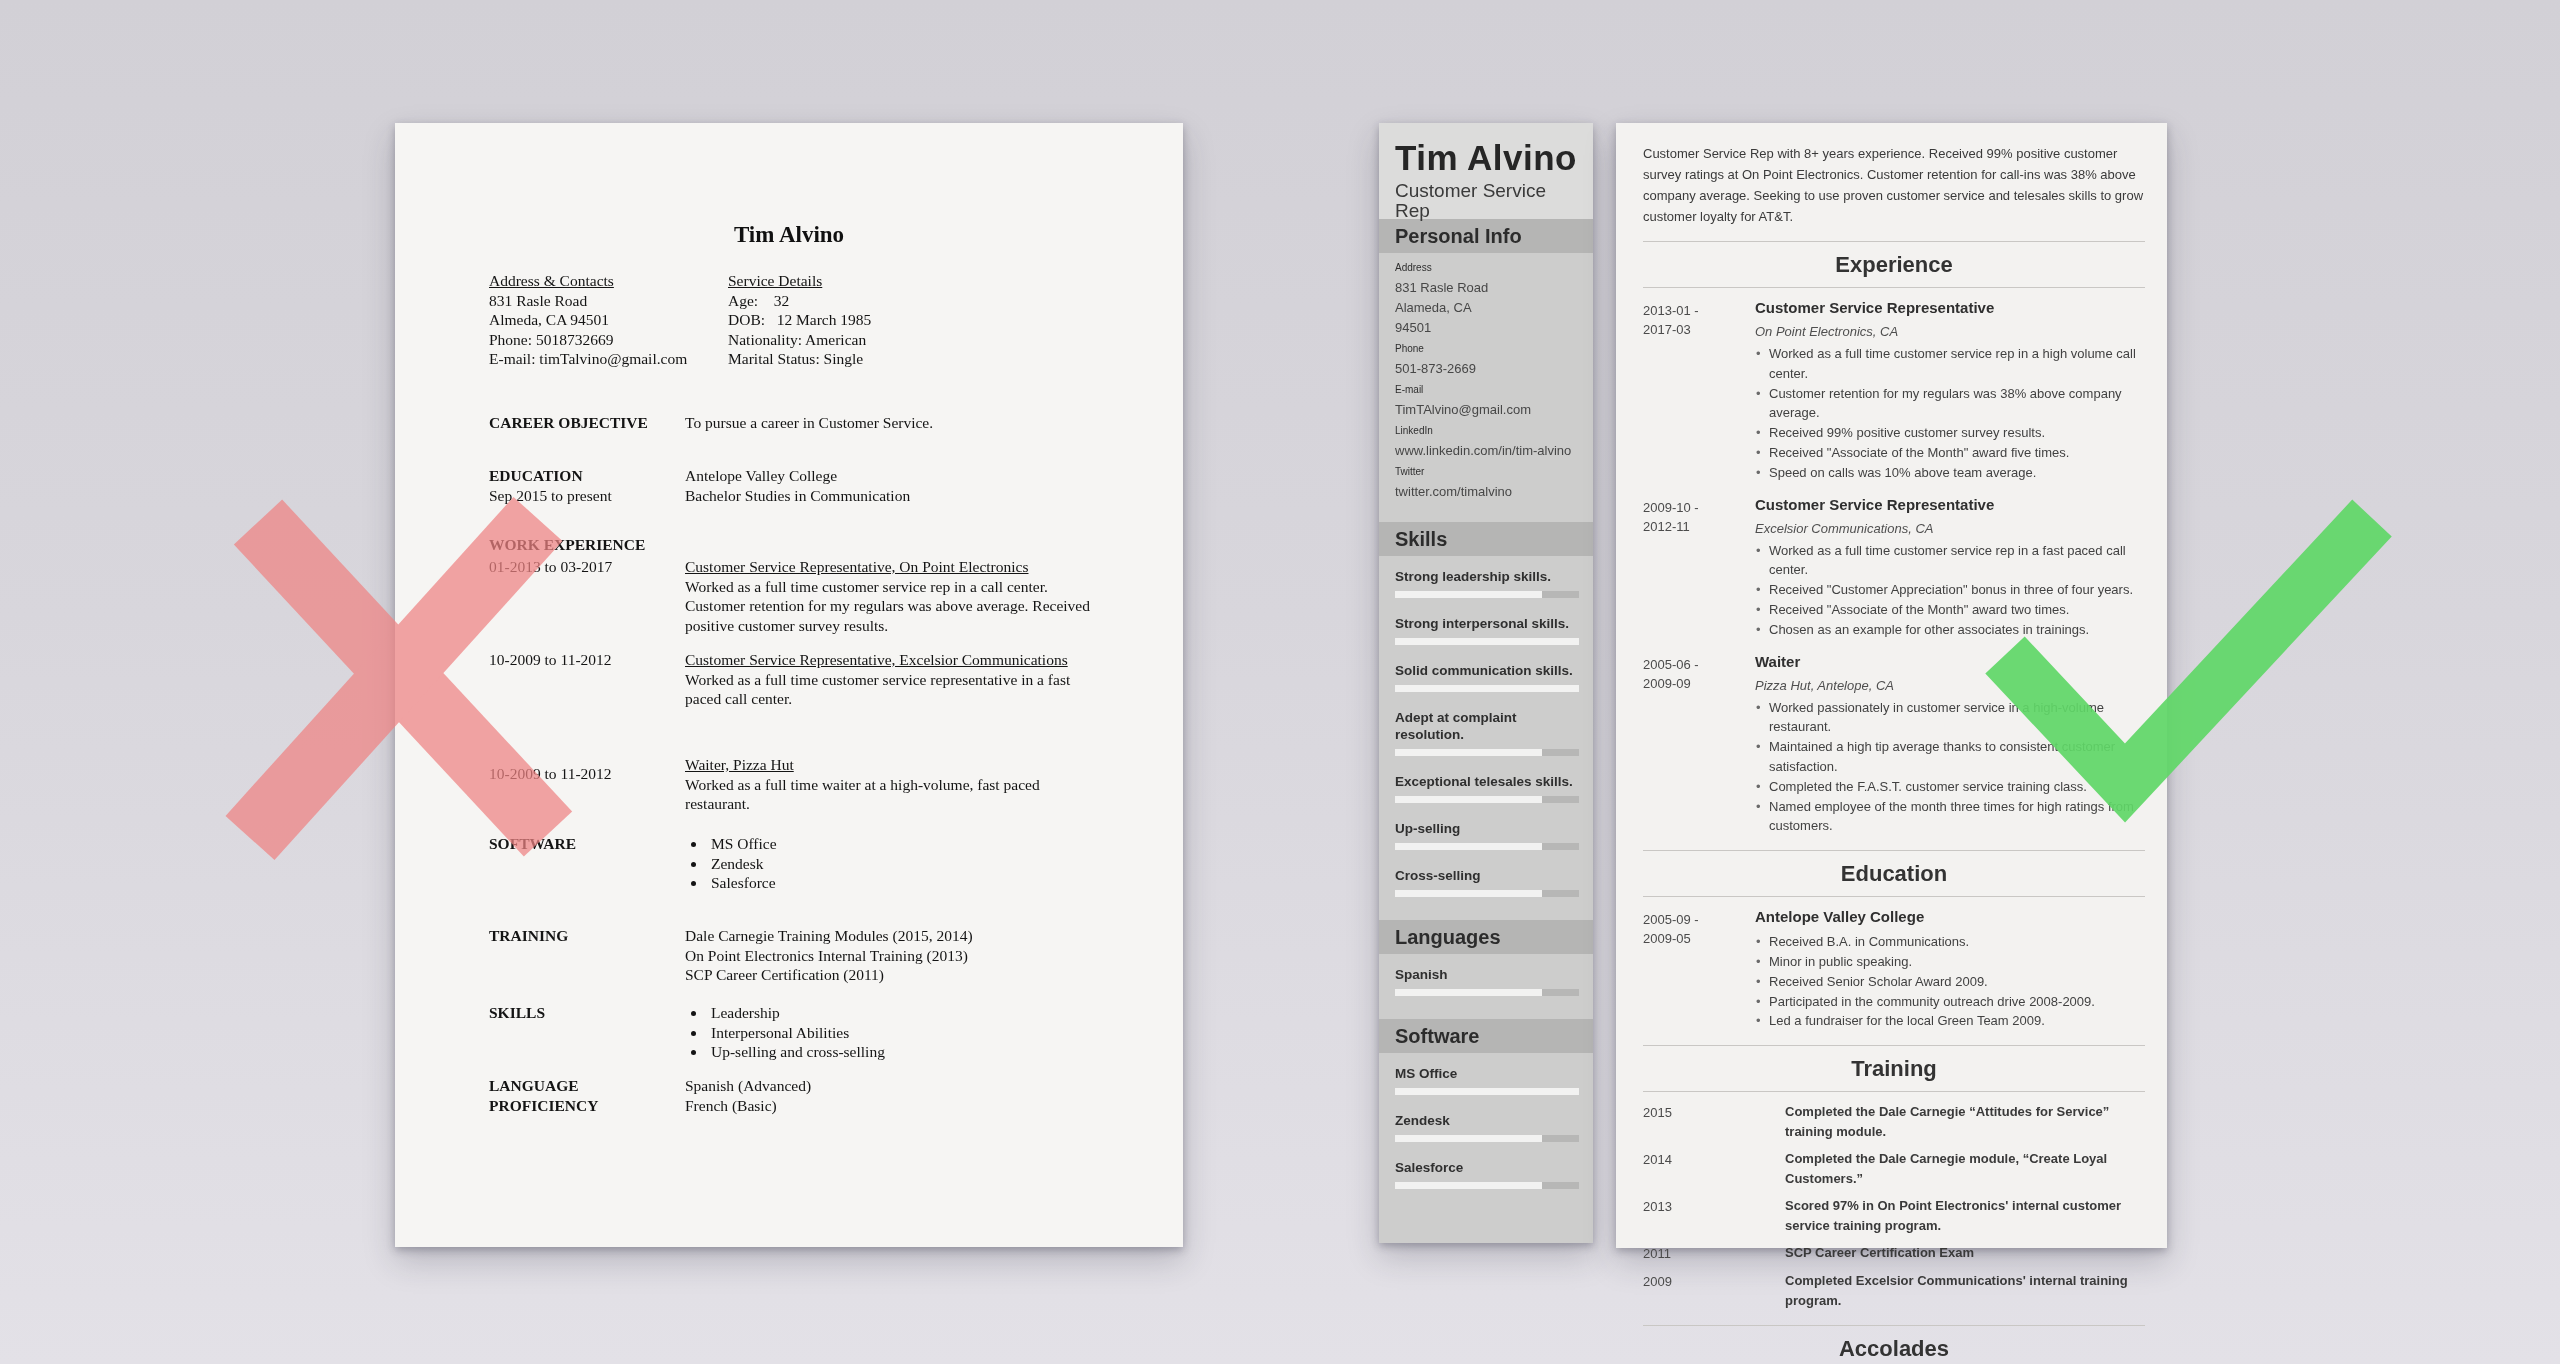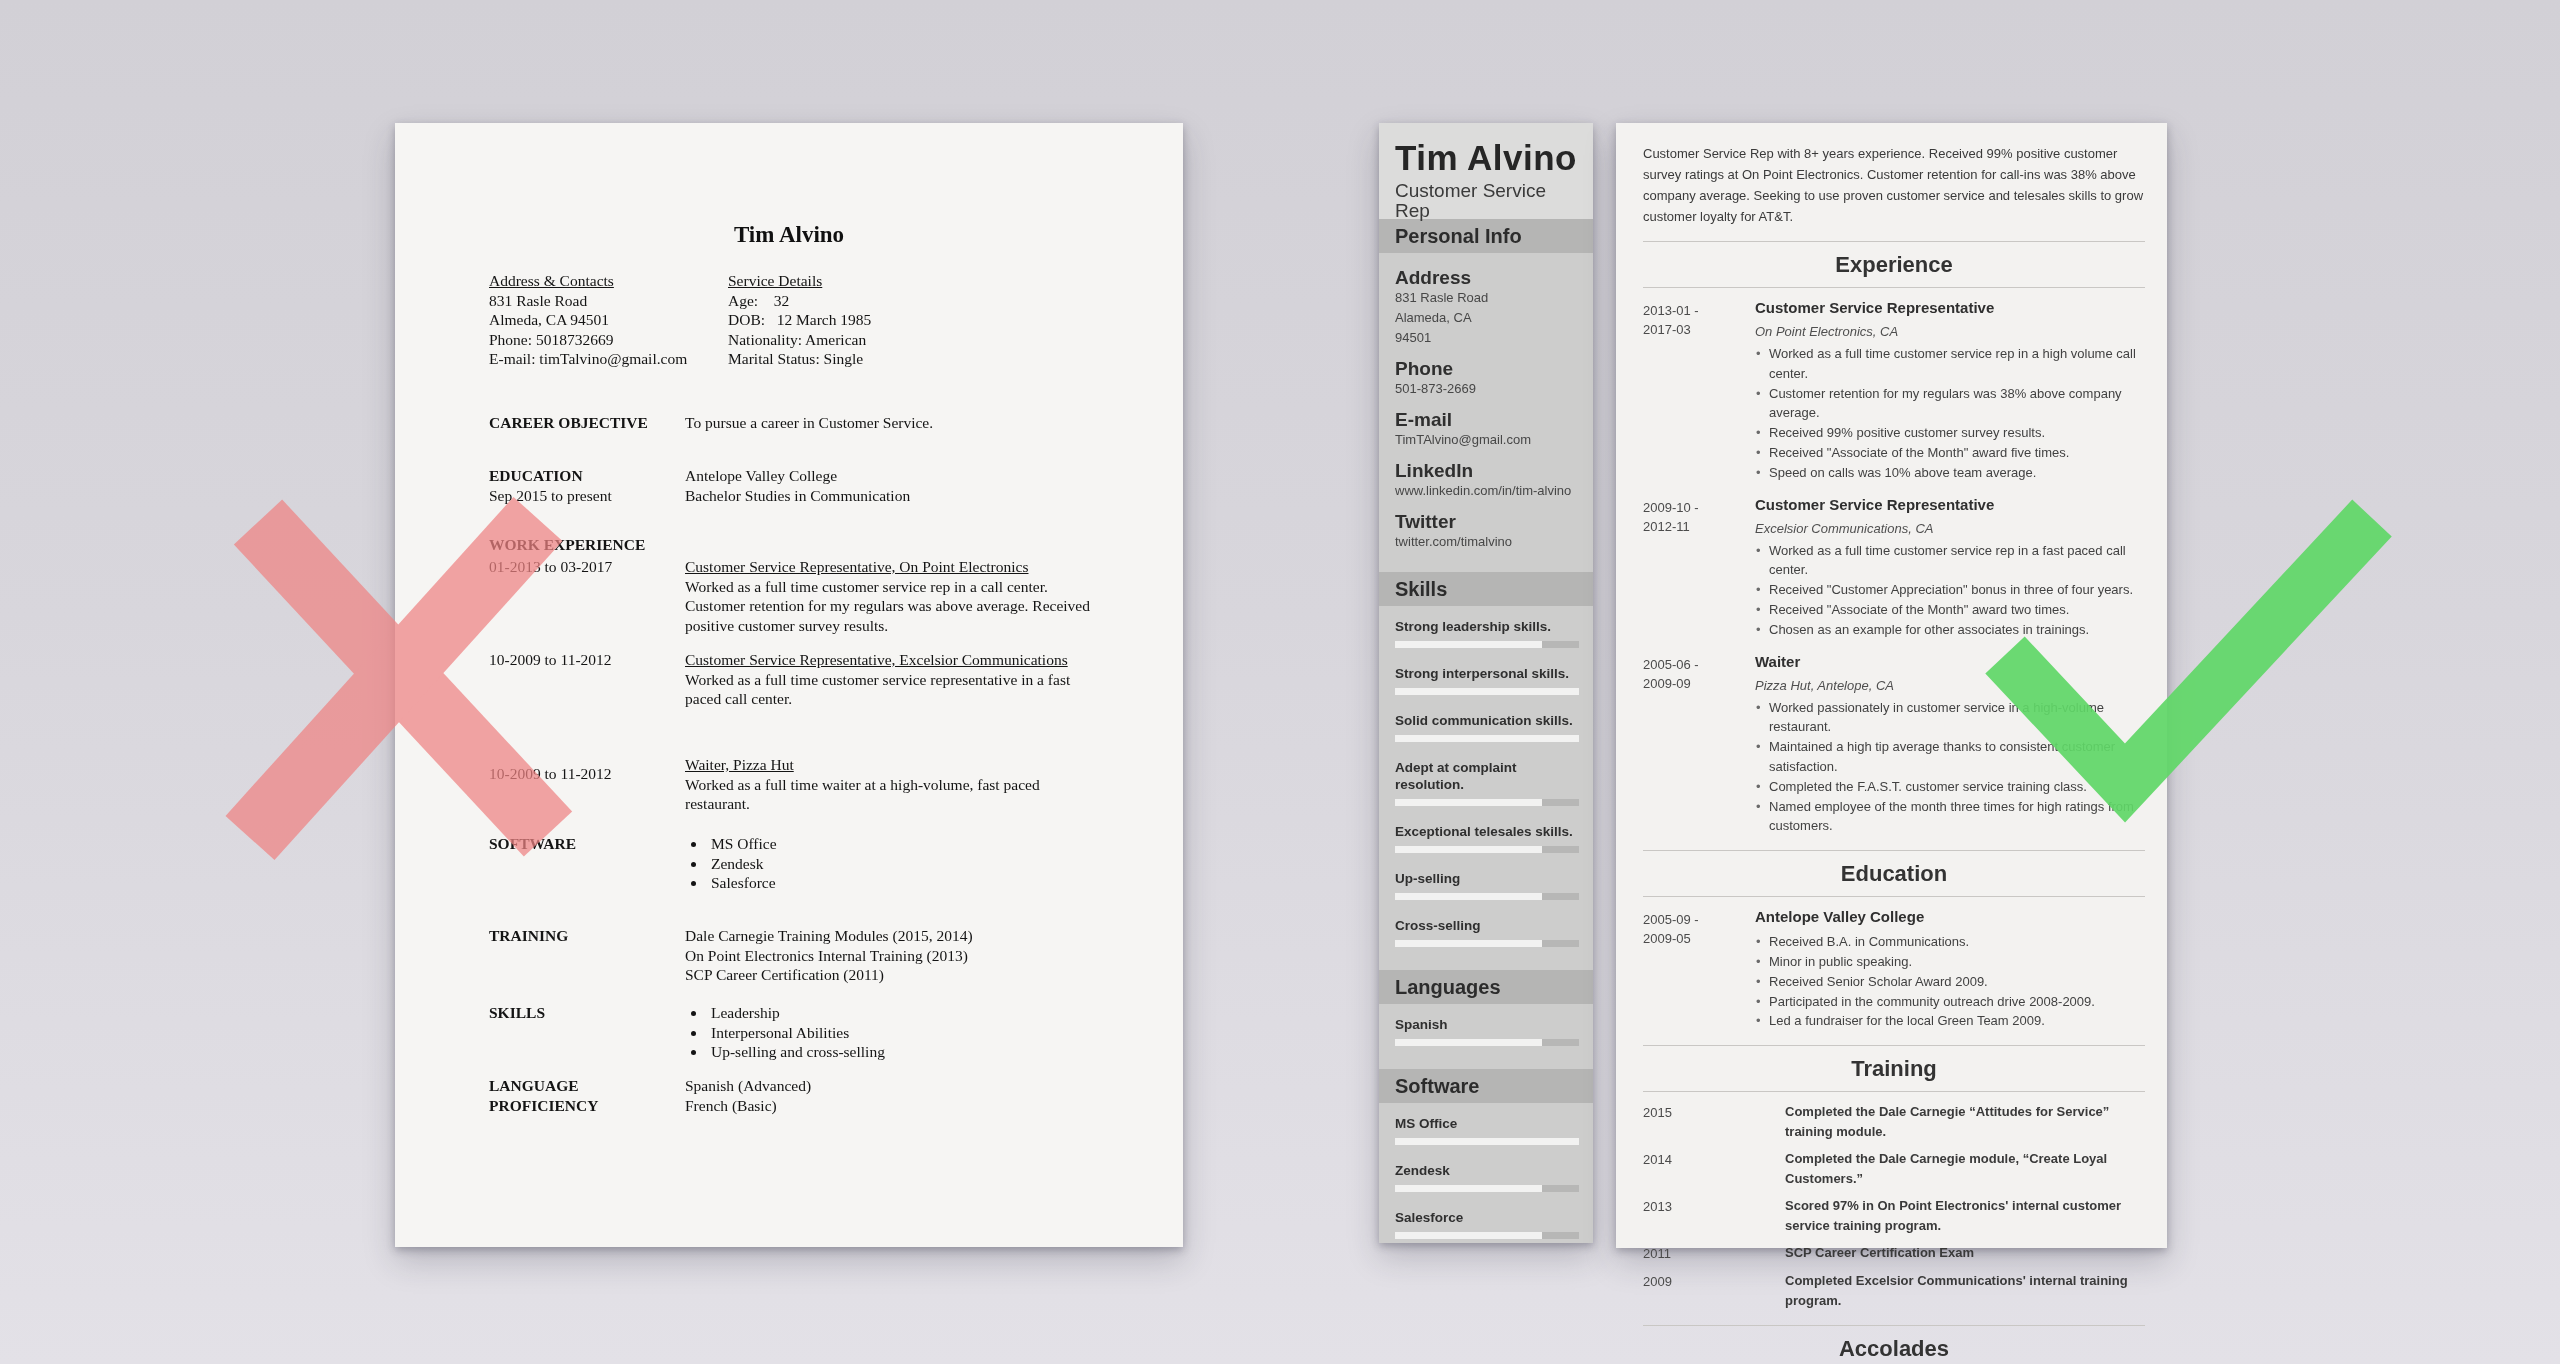--- a/index.html
+++ b/index.html
@@ -22,21 +22,21 @@
   .bullets-serif{margin:0;padding-left:22px;}
   .bullets-serif li{list-style:disc;padding-left:4px;}
   
   .side{left:1379px;top:123px;width:214px;height:1120px;background:#cdcdcc;
         color:#3c3c3c;font-size:13px;line-height:20px;}
   .side-head{background:#dcdcdb;padding:14px 14px 0 16px;height:82px;}
   .side-name{margin:0;font-size:35px;line-height:42px;font-weight:bold;color:#262626;letter-spacing:.5px;}
   .side-sub{margin:2px 0 0 0;font-size:19px;color:#3a3a3a;}
   .band{background:#b5b5b4;padding:4px 16px;font-size:20px;line-height:26px;font-weight:bold;color:#2c2c2c;}
   .side-pad{padding:4px 14px 6px 16px;}
-  .f-label{font-weight:bold;color:#2f2f2f;margin-top:11px;font-size:19px;}
+  .f-label{font-weight:normal;color:#2f2f2f;margin-top:1px;font-size:10px;}
   .f-value{color:#474747;white-space:pre-line;}
   .meter{margin-bottom:17px;}
   .meter .m-label{font-weight:bold;color:#2f2f2f;font-size:13.5px;line-height:17px;}
   .bar{height:7px;background:#b7b7b6;margin-top:6px;}
   .bar-fill{height:100%;background:#f2f2f1;}
   .main{left:1616px;top:123px;width:551px;height:1125px;background:#f3f2f0;
         color:#3e3e3e;font-size:13px;line-height:21px;}
   .main-inner{padding:20px 22px 0 27px;}
   .summary{color:#3a3a3a;}
   .sec{border-top:1px solid #c9c7c4;margin-top:14px;padding-top:10px;}

